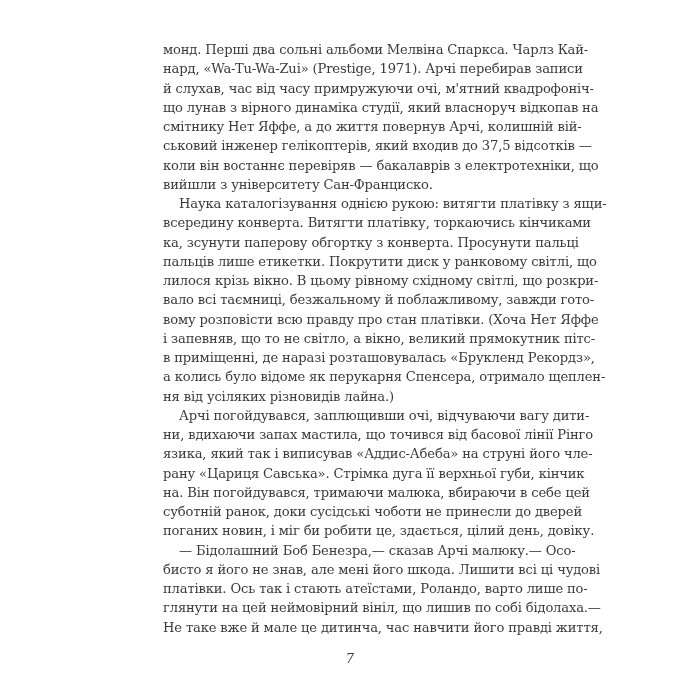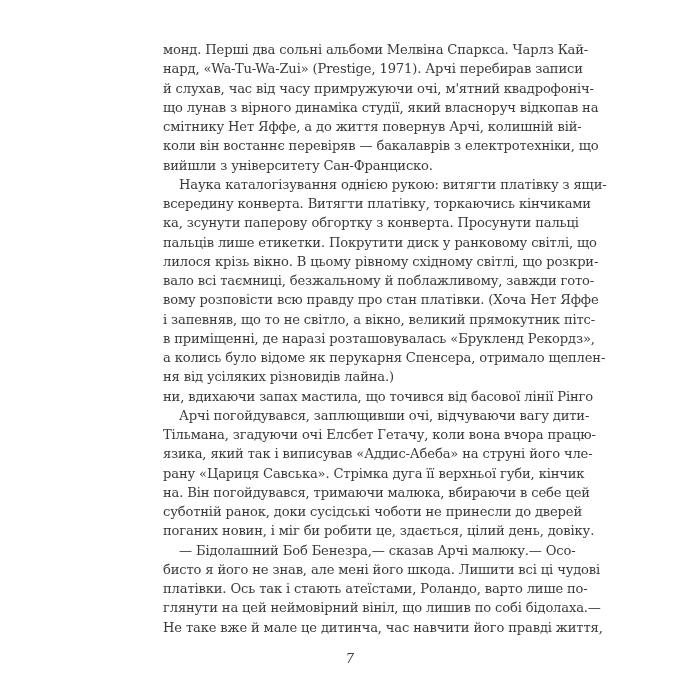--- a/index.html
+++ b/index.html
@@ -42,36 +42,36 @@
   </style>
 </head>
 <body>
 
 <div class="page" id="page-body">
     <span class="line">монд. Перші два сольні альбоми Мелвіна Спаркса. Чарлз Кай-</span>
     <span class="line">нард, «Wa-Tu-Wa-Zui» (Prestige, 1971). Арчі перебирав записи</span>
     <span class="line">й слухав, час від часу примружуючи очі, м'ятний квадрофоніч-</span>
     <span class="line">що лунав з вірного динаміка студії, який власноруч відкопав на</span>
     <span class="line">смітнику Нет Яффе, а до життя повернув Арчі, колишній вій-</span>
+    <span class="line">ськовий інженер гелікоптерів, який входив до 37,5 відсотків —</span>
     <span class="line">коли він востаннє перевіряв — бакалаврів з електротехніки, що</span>
     <span class="line last">вийшли з університету Сан-Франциско.</span>
     <span class="line indent">Наука каталогізування однією рукою: витягти платівку з ящи-</span>
     <span class="line">всередину конверта. Витягти платівку, торкаючись кінчиками</span>
     <span class="line">ка, зсунути паперову обгортку з конверта. Просунути пальці</span>
     <span class="line">пальців лише етикетки. Покрутити диск у ранковому світлі, що</span>
     <span class="line">лилося крізь вікно. В цьому рівному східному світлі, що розкри-</span>
     <span class="line">вало всі таємниці, безжальному й поблажливому, завжди гото-</span>
     <span class="line">вому розповісти всю правду про стан платівки. (Хоча Нет Яффе</span>
     <span class="line">і запевняв, що то не світло, а вікно, великий прямокутник пітс-</span>
     <span class="line">в приміщенні, де наразі розташовувалась «Брукленд Рекордз»,</span>
     <span class="line">а колись було відоме як перукарня Спенсера, отримало щеплен-</span>
     <span class="line last">ня від усіляких різновидів лайна.)</span>
+    <span class="line indent">Арчі погойдувався, заплющивши очі, відчуваючи вагу дити-</span>
     <span class="line">ни, вдихаючи запах мастила, що точився від басової лінії Рінго</span>
-    <span class="line indent">Арчі погойдувався, заплющивши очі, відчуваючи вагу дити-</span>
-    <span class="line">Тільмана, згадуючи очі Елсбет Гетачу, коли вона вчора працю-</span>
     <span class="line">язика, який так і виписував «Аддис-Абеба» на струні його чле-</span>
     <span class="line">рану «Цариця Савська». Стрімка дуга її верхньої губи, кінчик</span>
     <span class="line">на. Він погойдувався, тримаючи малюка, вбираючи в себе цей</span>
     <span class="line">суботній ранок, доки сусідські чоботи не принесли до дверей</span>
     <span class="line last">поганих новин, і міг би робити це, здається, цілий день, довіку.</span>
     <span class="line indent">— Бідолашний Боб Бенезра,— сказав Арчі малюку.— Осо-</span>
     <span class="line">бисто я його не знав, але мені його шкода. Лишити всі ці чудові</span>
     <span class="line">платівки. Ось так і стають атеїстами, Роландо, варто лише по-</span>
     <span class="line">глянути на цей неймовірний вініл, що лишив по собі бідолаха.—</span>
     <span class="line">Не таке вже й мале це дитинча, час навчити його правді життя,</span>

